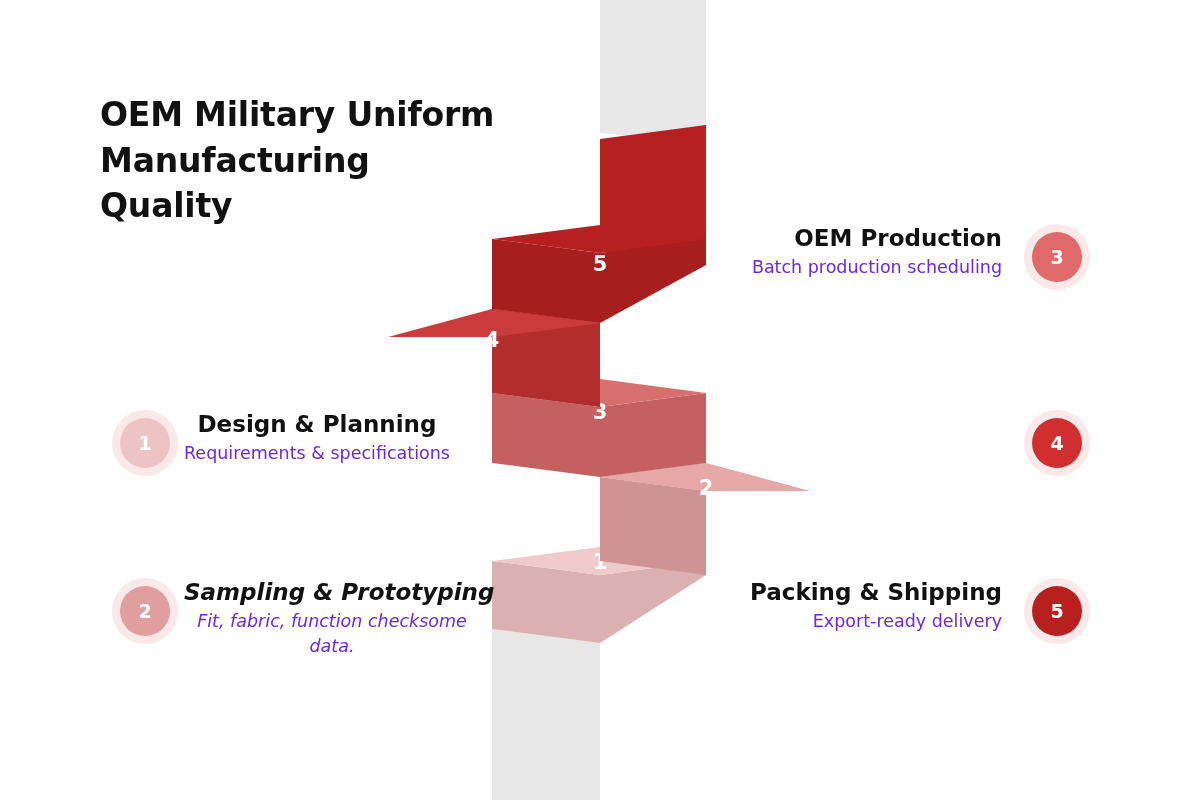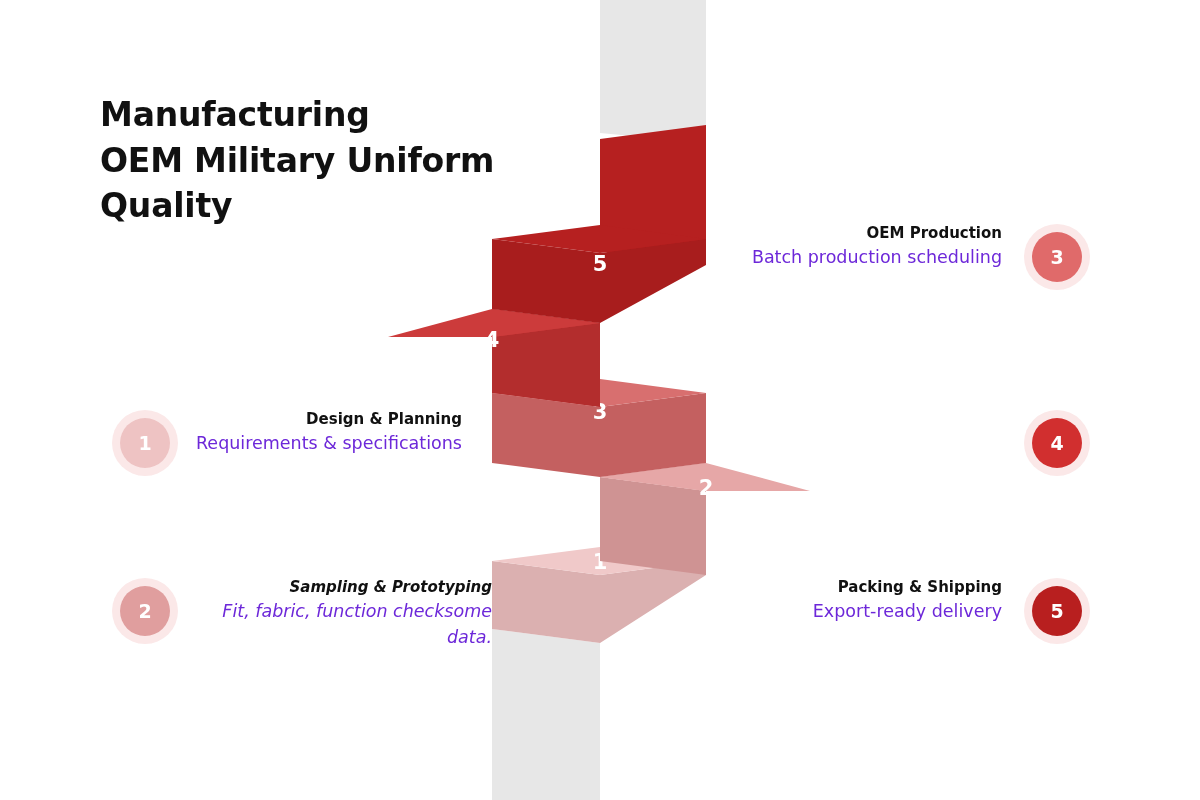--- a/index.html
+++ b/index.html
@@ -65,25 +65,25 @@
     border-radius: 50%;
     display: flex;
     align-items: center;
     justify-content: center;
     color: #ffffff;
     font-size: 19px;
     font-weight: bold;
   }
 
   .label-text { max-width: 300px; }
-  .label-row.left  .label-text { text-align: right;  margin-left: 18px; }
+  .label-row.left  .label-text { text-align: center;  margin-left: 6px; }
   .label-row.right .label-text { text-align: right; margin-right: 22px; }
 
   .label-title {
-    font-size: 15px;
+    font-size: 23px;
     font-weight: bold;
     color: #111111;
     line-height: 1.22;
     white-space: nowrap;
   }
   .label-desc {
     font-size: 17.5px;
     color: #6d28d9;
     line-height: 1.45;
     margin-top: 3px;
@@ -129,22 +129,22 @@
 
     <g>
       <polygon points="600,139 706,125 706,265 600,251" fill="#b62020"></polygon>
       <polygon points="492,239 600,253 706,239 706,265 600,323 492,309" fill="#a81d1d"></polygon>
       <polygon points="492,239 600,225 706,239 600,253" fill="#b62020"></polygon>
       <text x="600" y="271" text-anchor="middle" font-family="DejaVu Sans, Liberation Sans, sans-serif" font-size="21" font-weight="bold" fill="#ffffff">5</text>
     </g>
   </svg>
 
   <div id="title">
+    <span class="tl">OEM Military Uniform</span>
     <span class="tl">Manufacturing</span>
-    <span class="tl">OEM Military Uniform</span>
     <span class="tl">Quality</span>
   </div>
 
   <div class="label-row left" style="left:112px; top:410px;">
     <div class="badge-wrap" style="background:#fbe8e8;">
       <div class="badge-core" style="background:#eec3c3;">
         <span>1</span>
       </div>
     </div>
     <div class="label-text">

